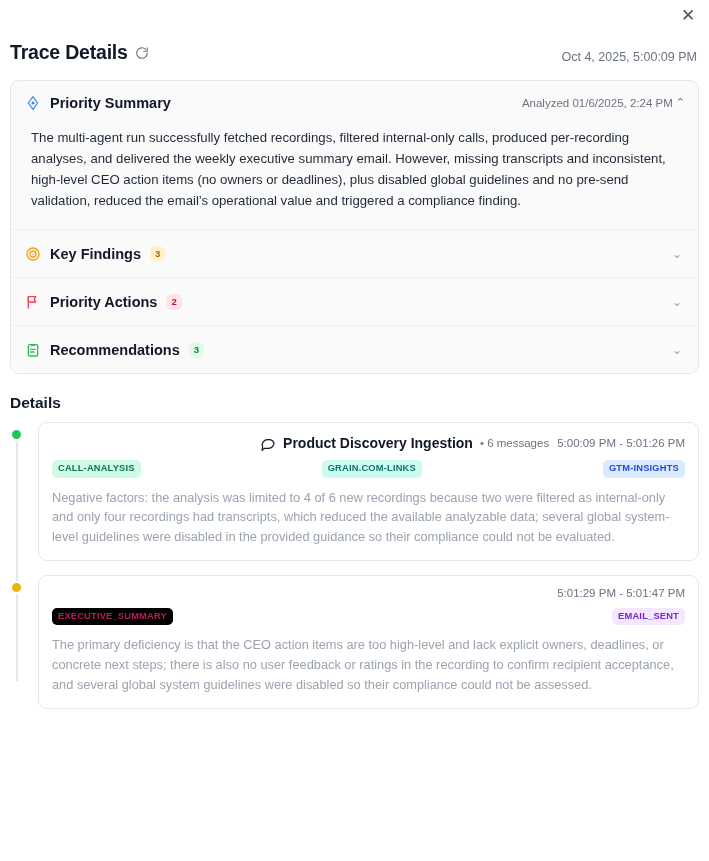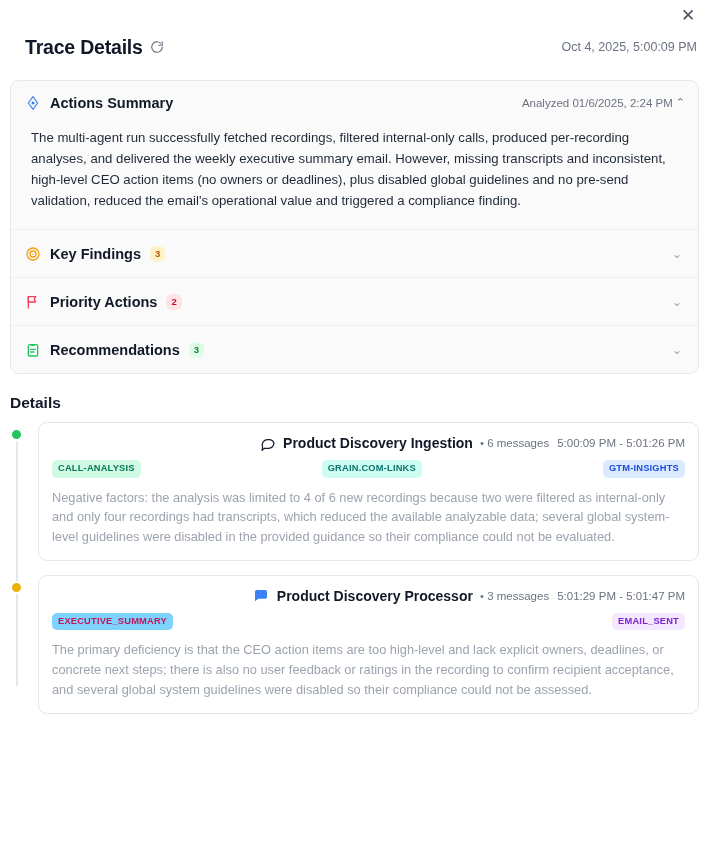--- a/index.html
+++ b/index.html
@@ -34,23 +34,23 @@
     font-size: 17px;
     line-height: 1;
     cursor: pointer;
     background: none;
     border: none;
     padding: 0;
   }
 
   .title-row {
     display: flex;
-    align-items: center;
+    align-items: flex-end;
     justify-content: space-between;
-    padding: 0 12px 0 25px;
+    padding: 0 12px 0 10px;
     height: 34px;
   }
   .title-left {
     display: flex;
     align-items: center;
     gap: 7px;
   }
   .page-title {
     font-size: 19.5px;
     font-weight: bold;
@@ -238,21 +238,21 @@
     font-size: 9.3px;
     font-weight: bold;
     letter-spacing: 0.2px;
     padding: 3px 6px;
     border-radius: 5px;
     line-height: 1.2;
   }
   .tag-green  { background: #d1fae5; color: #047857; }
   .tag-teal   { background: #ccfbf1; color: #0f766e; }
   .tag-blue   { background: #dbeafe; color: #1d4ed8; }
-  .tag-pink   { background: #7dd3fc; color: #be185d; }
+  .tag-pink   { background: #000000; color: #be185d; }
   .tag-purple { background: #f3e8ff; color: #7e22ce; }
   .tag-warn {
     background: #fef3c7;
     color: #92400e;
     display: inline-flex;
     align-items: center;
     gap: 4px;
   }
   .warn-dot {
     width: 5px;
@@ -292,21 +292,21 @@
 <div class="panel">
 
   <div class="summary-head">
     <div class="summary-head-left">
       <span class="icon-sq">
         <svg width="16" height="16" viewBox="0 0 24 24" fill="none" stroke="#3b82f6" stroke-width="1.8" stroke-linejoin="round">
           <path d="M12 2.5 19 12l-7 9.5L5 12z"></path>
           <circle cx="12" cy="12" r="2.3" fill="#3b82f6" stroke="none"></circle>
         </svg>
       </span>
-      <span class="summary-title">Actions Summary</span>
+      <span class="summary-title">Priority Summary</span>
     </div>
     <div class="summary-meta">
       <span>Analyzed 01/6/2025, 2:24 PM</span>
       <span class="caret">⌃</span>
     </div>
   </div>
 
   <div class="summary-body">The multi-agent run successfully fetched recordings, filtered internal-only calls, produced per-recording analyses, and delivered the weekly executive summary email. However, missing transcripts and inconsistent, high-level CEO action items (no owners or deadlines), plus disabled global guidelines and no pre-send validation, reduced the email's operational value and triggered a compliance finding.</div>
 
   <div class="acc-row">
@@ -380,29 +380,20 @@
         <span class="tag tag-blue">GTM-INSIGHTS</span>
       </div>
       <div class="card-body">Negative factors: the analysis was limited to 4 of 6 new recordings because two were filtered as internal-only and only four recordings had transcripts, which reduced the available analyzable data; several global system-level guidelines were disabled in the provided guidance so their compliance could not be evaluated.</div>
     </div>
   </div>
 
   <div class="tl-item">
     <span class="tl-dot" style="background:#eab308"></span>
     <div class="card">
       <div class="card-head">
-        <div class="card-head-left">
-          <span class="icon-sq chat-icon">
-            <svg width="16" height="16" viewBox="0 0 24 24" fill="#3b82f6" stroke="none">
-              <path d="M3 5.5A2.5 2.5 0 0 1 5.5 3h13A2.5 2.5 0 0 1 21 5.5v8A2.5 2.5 0 0 1 18.5 16H8l-5 4z"></path>
-            </svg>
-          </span>
-          <span class="card-title">Product Discovery Processor</span>
-          <span class="msg-count">• 3 messages</span>
-        </div>
         <span class="card-time">5:01:29 PM - 5:01:47 PM</span>
       </div>
       <div class="tag-row">
         <span class="tag tag-pink">EXECUTIVE_SUMMARY</span>
         <span class="tag tag-purple">EMAIL_SENT</span>
       </div>
       <div class="card-body">The primary deficiency is that the CEO action items are too high-level and lack explicit owners, deadlines, or concrete next steps; there is also no user feedback or ratings in the recording to confirm recipient acceptance, and several global system guidelines were disabled so their compliance could not be assessed.</div>
     </div>
   </div>
 

